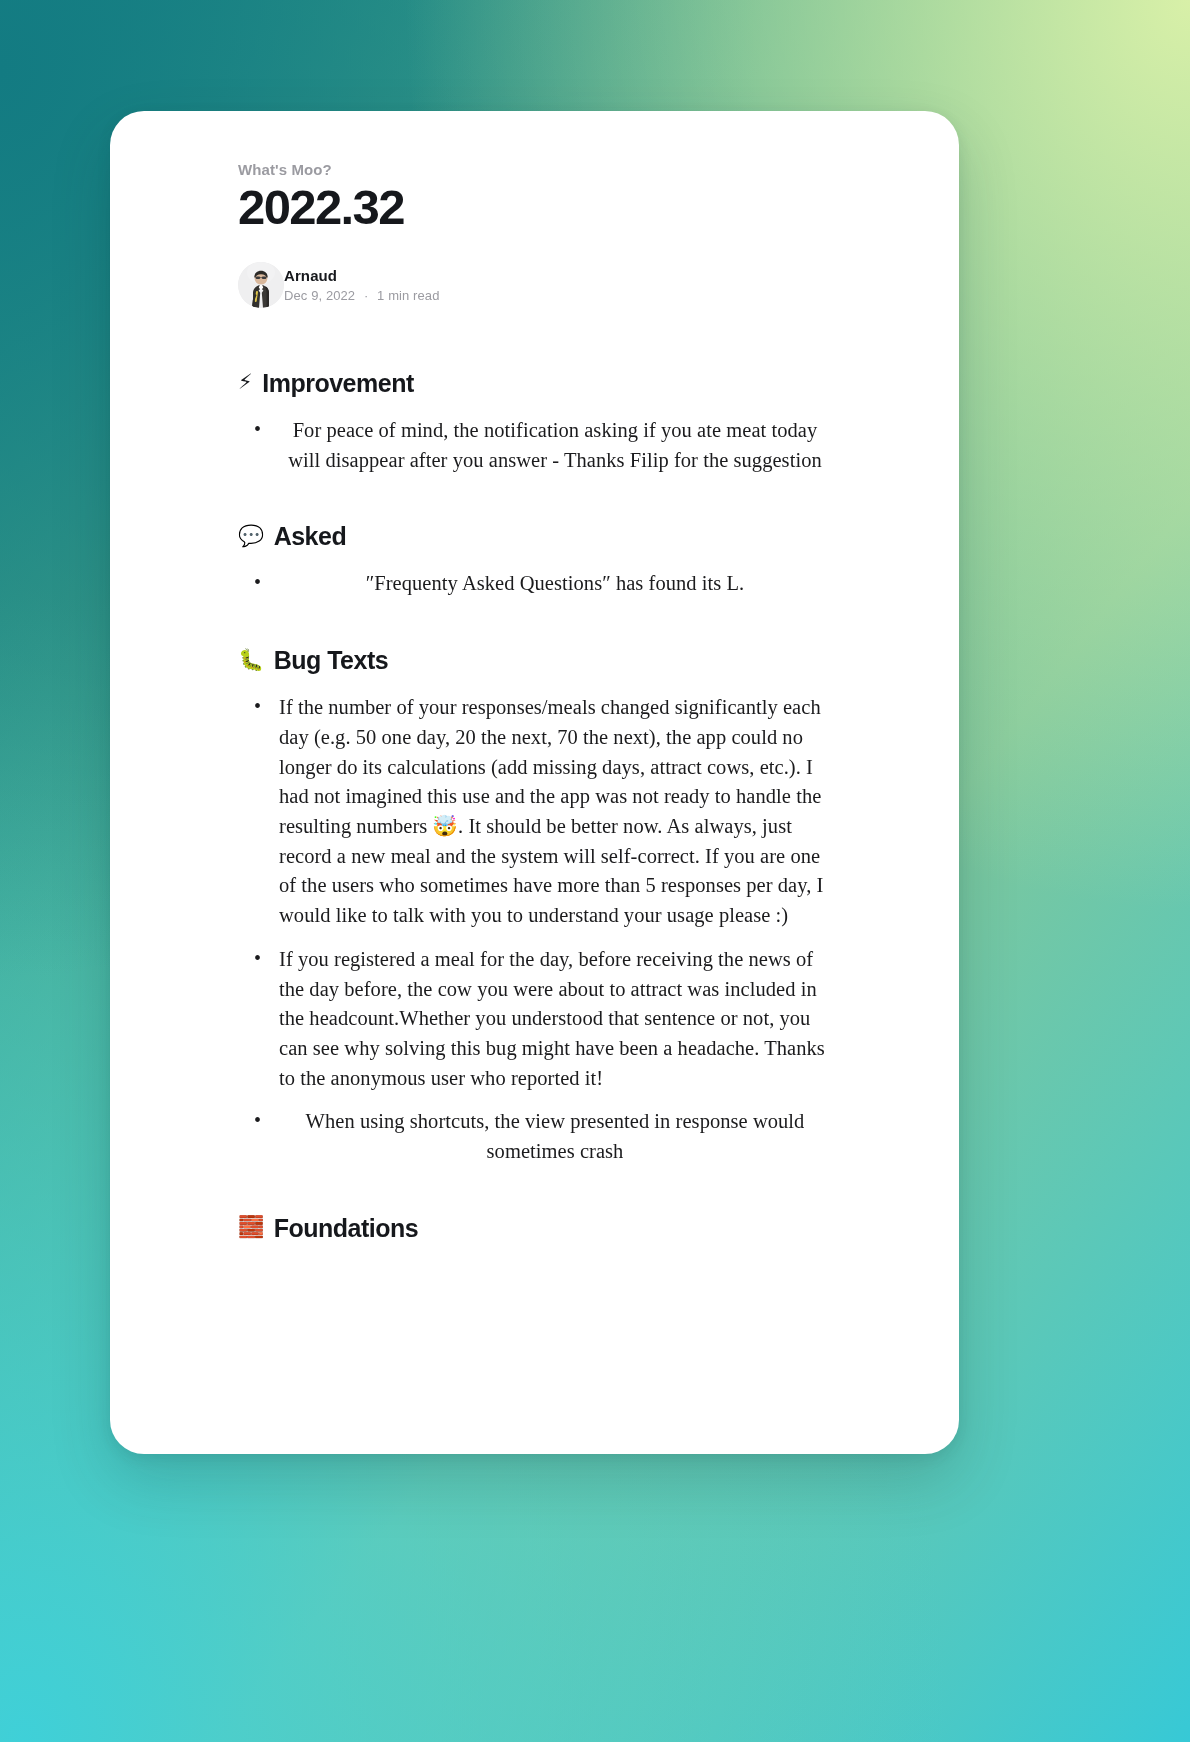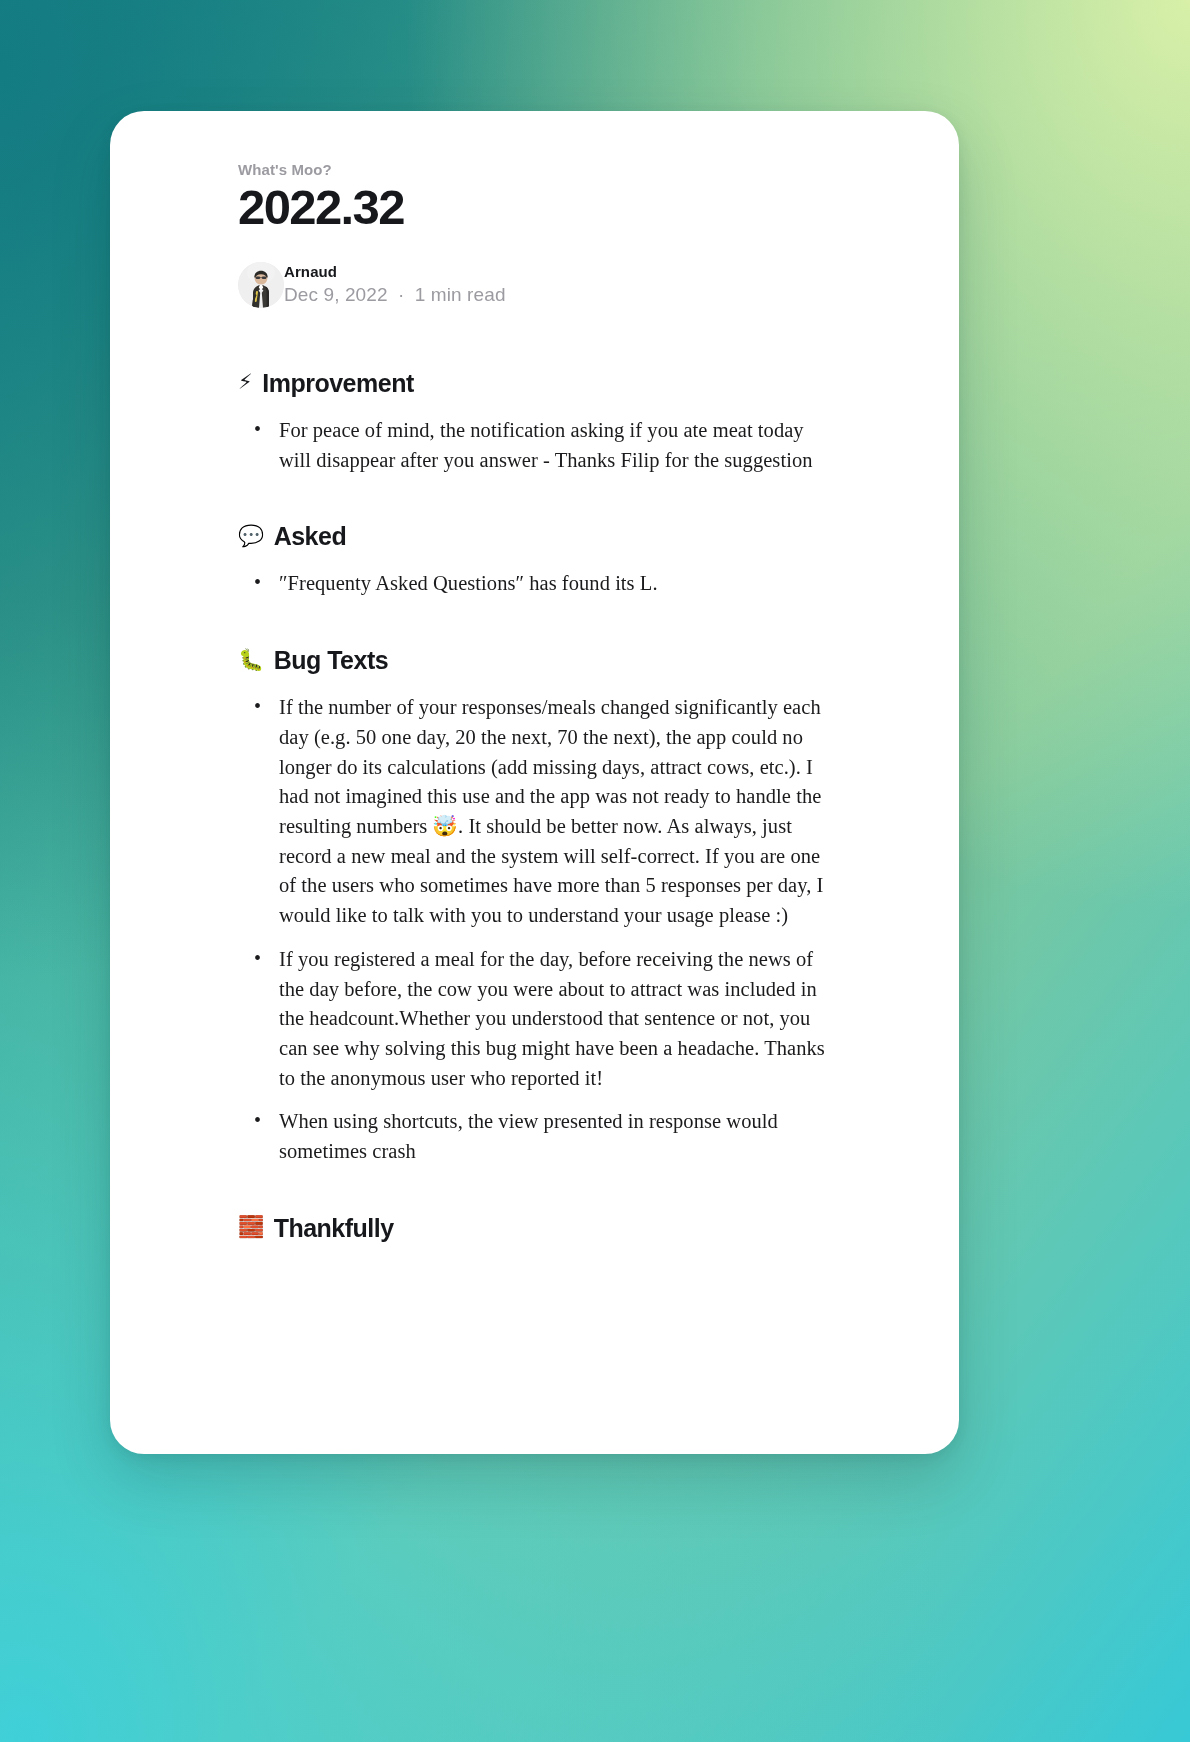--- a/index.html
+++ b/index.html
@@ -78,21 +78,21 @@
   .avatar svg { display: block; width: 100%; height: 100%; }
 
   .byline-text { display: flex; flex-direction: column; gap: 4px; }
   .author-name {
     font-size: 15px;
     font-weight: 700;
     color: #16181c;
     letter-spacing: .1px;
   }
   .meta-line {
-    font-size: 19px;
+    font-size: 13px;
     color: #9b9ba1;
     letter-spacing: .1px;
   }
   .meta-sep { padding: 0 5px; }
 
   
   .article {
     margin-top: 60px;
     font-family: "Liberation Serif", "DejaVu Serif", serif;
     color: #1b1b1d;
@@ -129,21 +129,21 @@
     padding-left: 41px;
     list-style: none;
   }
   ul.bullets > li {
     position: relative;
     font-size: 20.5px;
     line-height: 1.45;
     letter-spacing: .05px;
     margin-bottom: 14px;
   }
-  ul.bullets > li:last-child { margin-bottom: 0; }
+  ul.bullets > li:last-child { margin-bottom: 0; text-align: center; }
   ul.bullets > li::before {
     content: "\2022";
     position: absolute;
     left: -25px;
     top: -1px;
     font-size: 20px;
     color: #1b1b1d;
   }
 </style>
 </head>
@@ -221,21 +221,21 @@
               </h2>
               <ul class="bullets">
                 <li>If the number of your responses/meals changed significantly each day (e.g. 50 one day, 20 the next, 70 the next), the app could no longer do its calculations (add missing days, attract cows, etc.). I had not imagined this use and the app was not ready to handle the resulting numbers 🤯. It should be better now. As always, just record a new meal and the system will self-correct. If you are one of the users who sometimes have more than 5 responses per day, I would like to talk with you to understand your usage please :)</li>
                 <li>If you registered a meal for the day, before receiving the news of the day before, the cow you were about to attract was included in the headcount.Whether you understood that sentence or not, you can see why solving this bug might have been a headache. Thanks to the anonymous user who reported it!</li>
                 <li>When using shortcuts, the view presented in response would sometimes crash</li>
               </ul>
             </section>
             <section class="section">
               <h2 class="section-title">
                 <span class="section-emoji">🧱</span>
-                <span>Thankfully</span>
+                <span>Foundations</span>
               </h2>
             </section>
           </div>
       </div>
 
     </div>
   </article>
 
 </div>
 

